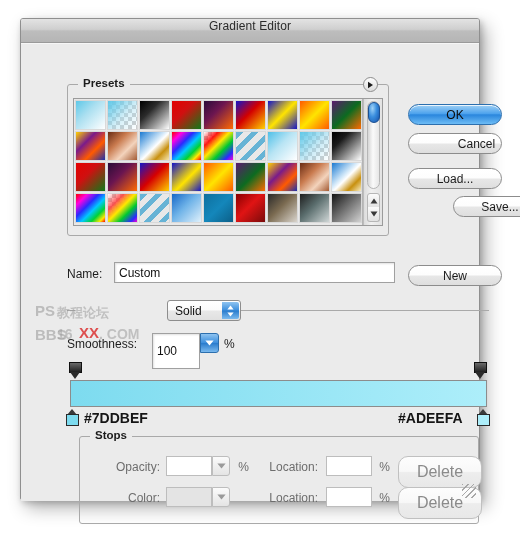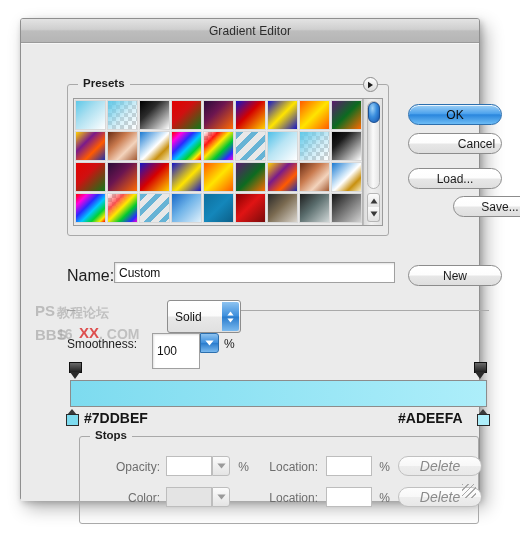--- a/index.html
+++ b/index.html
@@ -33,21 +33,20 @@
     box-sizing: border-box;
   }
 
   .titlebar {
     position: relative;
     height: 23px;
     background: linear-gradient(to bottom, #e3e3e3 0%, #cfcfcf 45%, #bdbdbd 52%, #b5b5b5 100%);
     border-bottom: 1px solid #9a9a9a;
     border-radius: 2px 2px 0 0;
     display: flex;
-    align-items: center;
     justify-content: center;
   }
   .title-text {
     font-size: 12px;
     color: #2b2b2b;
     letter-spacing: 0.1px;
   }
 
   .window-body {
     position: relative;
@@ -197,21 +196,21 @@
   #btn-ok     { left: 387px; top: 60px;  }
   #btn-cancel { left: 387px; top: 89px; padding-left: 43px;  }
   #btn-load   { left: 387px; top: 124px; }
   #btn-save   { left: 387px; top: 152px; margin-left: 45px; }
   #btn-new    { left: 387px; top: 221px; }
 
   
   .name-label {
     position: absolute;
     left: 46px; top: 223px;
-    font-size: 16px; color: #1c1c1c;
+    font-size: 12px; color: #1c1c1c;
   }
   .text-input {
     position: absolute;
     background: #ffffff;
     border: 1px solid #a0a0a0;
     box-shadow: 1px 1px 2px rgba(0,0,0,0.12) inset;
     box-sizing: border-box;
     font-size: 12px;
     color: #0f0f0f;
     display: flex;
@@ -227,21 +226,21 @@
   .gt-line-right {
     position: absolute; left:220px; top:266px; width:248px; height:1px; background:#a9a9a9;
   }
   .gt-label {
     position: absolute; left: 56px; top: 259px;
     font-size: 12px; color: #3b3b3b;
     background: #ebebeb; padding: 0 3px;
   }
   .popup {
     position: absolute;
-    height: 33px;
+    height: 21px;
     border: 1px solid #8d8d8d;
     border-radius: 3px;
     background: linear-gradient(to bottom,#ffffff 0%,#fbfbfb 48%,#e8e8e8 52%,#e0e0e0 100%);
     box-sizing: border-box;
     display: flex; align-items: center;
     font-size: 12px; color:#111;
   }
   #gradient-type-popup { left: 146px; top: 256px; width: 74px; }
   #gradient-type-popup .pv { padding-left: 7px; }
   .popup-arrows {
@@ -336,25 +335,25 @@
     border:1px solid #bdbdbd;
     box-sizing:border-box;
   }
   .dis-arrow {
     position:absolute; width:18px; height:20px;
     background: linear-gradient(to bottom,#fbfbfb,#e4e4e4);
     border:1px solid #bdbdbd; border-radius:0 3px 3px 0; box-sizing:border-box;
     display:flex; align-items:center; justify-content:center;
   }
   .btn-disabled {
-    position:absolute; width:84px; height:20px; border-radius:10px;
+    position:absolute; width:84px; height:32px; border-radius:10px;
     background: linear-gradient(to bottom,#fdfdfd 0%,#f8f8f8 48%,#ededed 52%,#e8e8e8 100%);
     border:1px solid #c0c0c0; box-sizing:border-box;
-    font-size:14px; color:#8a8a8a;
-    display:flex; align-items:center; justify-content:center;font-style:italic;
+    font-size:16px; color:#8a8a8a;
+    display:flex; align-items:center; justify-content:center;
   }
 
   
   #resize-grip {
     position:absolute; right:3px; bottom:3px; width:14px; height:14px;
     background:
       repeating-linear-gradient(135deg, #9a9a9a 0 1px, transparent 1px 4px);
     opacity:0.85;
   }
 

